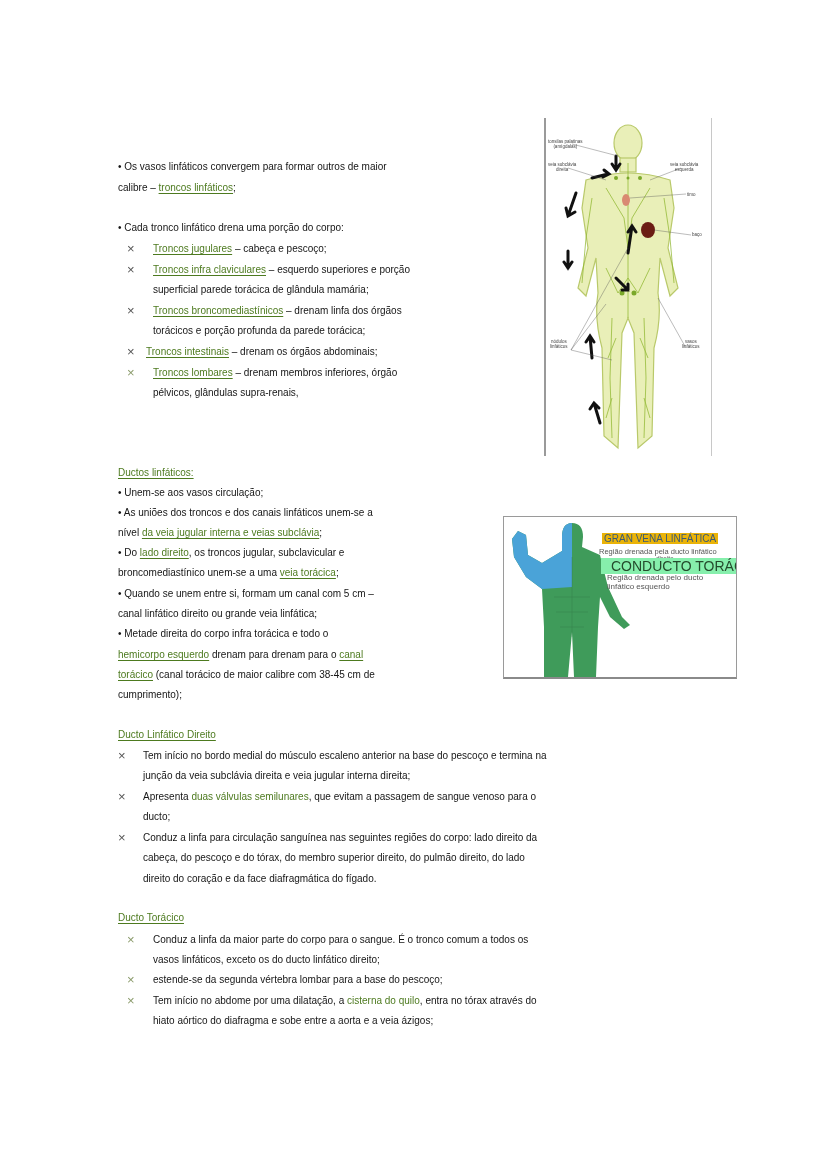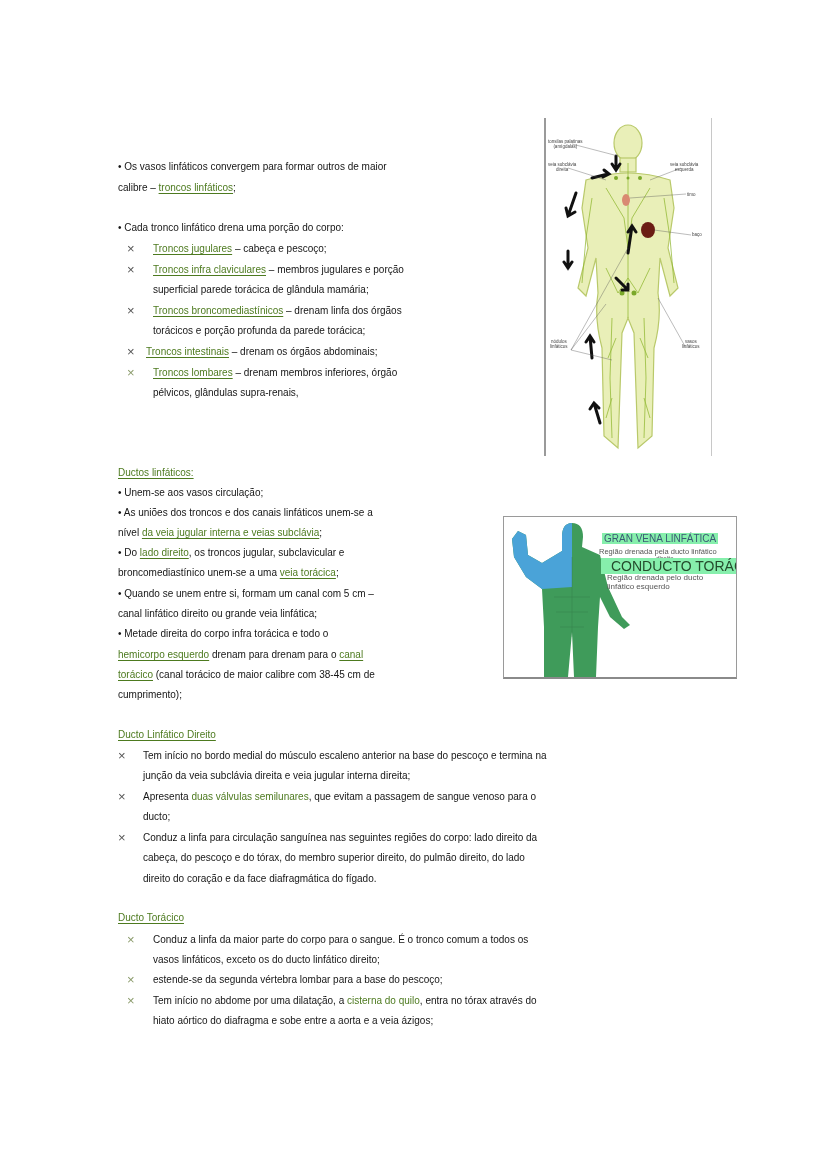--- a/index.html
+++ b/index.html
@@ -7,38 +7,38 @@
          font-family:"Liberation Sans", sans-serif; color:#111; }
   .t { position:absolute; font-size:10px; line-height:20.5px; color:#151515; white-space:nowrap; }
   .g { color:#4d7a1f; }
   .u { text-decoration:underline; text-decoration-color:#4d7a1f; text-underline-offset:2px; }
   .x { position:absolute; font-size:13px; color:#555; line-height:20.5px; }
   .x.lt { color:#8a9a6a; }
   .fig { position:absolute; background:#fff; overflow:hidden; }
   .fig1 { left:544px; top:118px; width:165px; height:338px; border-left:2px solid #9a9a9a; border-right:1px solid #c8c8c8; }
   .fig2 { left:503px; top:516px; width:232px; height:160px; border:1px solid #9a9a9a; border-bottom:2px solid #8a8a8a; }
   .lbl { position:absolute; font-size:4.5px; line-height:5px; color:#444; white-space:nowrap; text-align:center; }
-  .cap-blue { position:absolute; left:98px; top:16px; background:#86efac; color:#3a5a74; font-size:10px; padding:0 2px; white-space:nowrap; }
+  .cap-blue { position:absolute; left:98px; top:16px; background:#eab308; color:#3a5a74; font-size:10px; padding:0 2px; white-space:nowrap; }
   .cap-green { position:absolute; left:97px; top:41px; background:#86efac; color:#244a2c; font-size:14px; padding:0 10px; white-space:nowrap; }
   .cap-sub { position:absolute; color:#555; font-size:7.5px; line-height:8.5px; white-space:nowrap; }
 </style>
 </head>
 <body>
 
 <div>
   <div class="t" style="left:118px;top:157px">• Os vasos linfáticos convergem para formar outros de maior</div>
   <div class="t" style="left:118px;top:178px"><span>calibre – </span><span class="g u">troncos linfáticos</span><span>;</span></div>
 
   <div class="t" style="left:118px;top:218px">• Cada tronco linfático drena uma porção do corpo:</div>
 
   <div class="x" style="left:127px;top:239px">×</div>
   <div class="t" style="left:153px;top:239px"><span class="g u">Troncos jugulares</span><span> – cabeça e pescoço;</span></div>
 
   <div class="x" style="left:127px;top:260px">×</div>
-  <div class="t" style="left:153px;top:260px"><span class="g u">Troncos infra claviculares</span><span> – membros jugulares e porção</span></div>
+  <div class="t" style="left:153px;top:260px"><span class="g u">Troncos infra claviculares</span><span> – esquerdo superiores e porção</span></div>
   <div class="t" style="left:153px;top:280px">superficial parede torácica de glândula mamária;</div>
 
   <div class="x" style="left:127px;top:301px">×</div>
   <div class="t" style="left:153px;top:301px"><span class="g u">Troncos broncomediastínicos</span><span> – drenam linfa dos órgãos</span></div>
   <div class="t" style="left:153px;top:321px">torácicos e porção profunda da parede torácica;</div>
 
   <div class="x" style="left:127px;top:342px">×</div>
   <div class="t" style="left:146px;top:342px"><span class="g u">Troncos intestinais</span><span> – drenam os órgãos abdominais;</span></div>
 
   <div class="x lt" style="left:127px;top:363px">×</div>

